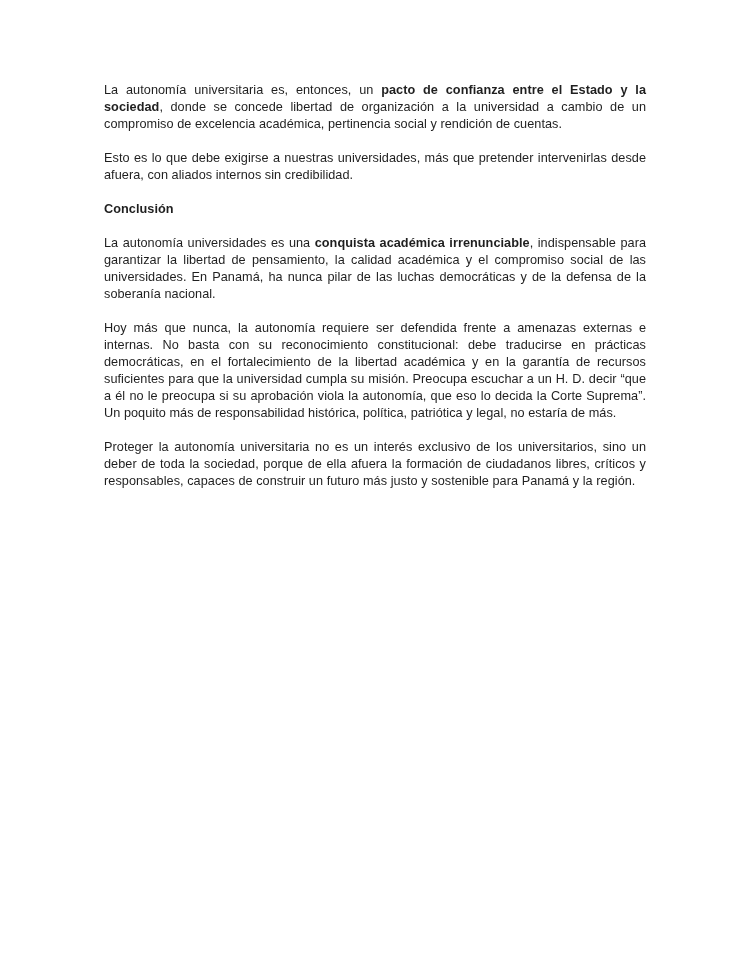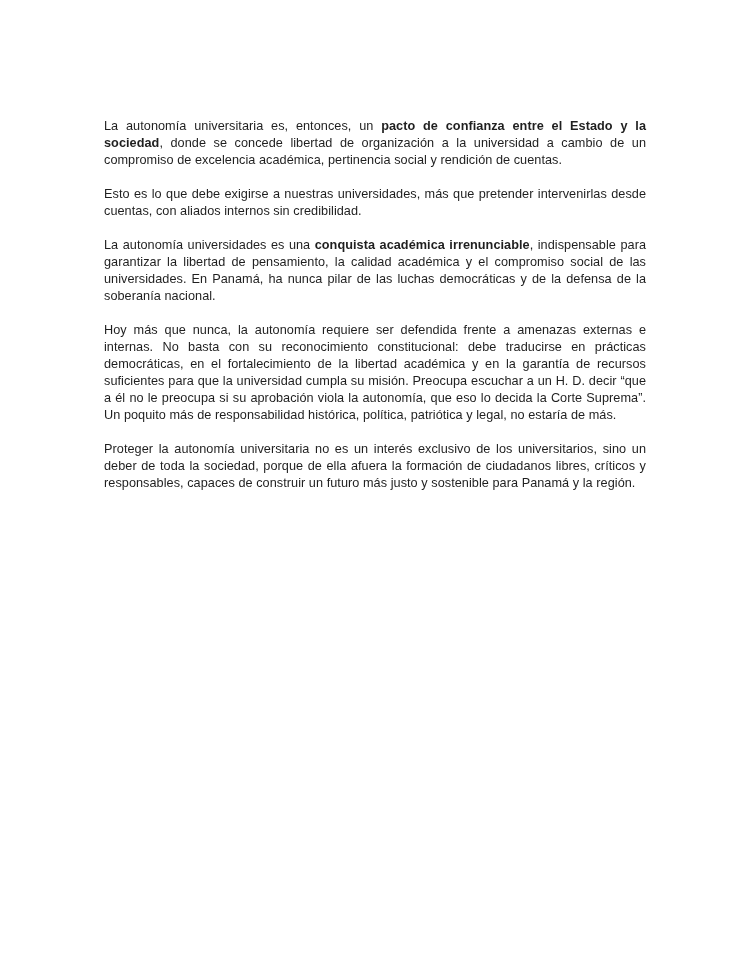--- a/index.html
+++ b/index.html
@@ -6,21 +6,20 @@
     margin: 0;
     padding: 0;
     background: #ffffff;
   }
   .doc-page {
     position: relative;
     width: 750px;
     height: 821px;
     background: #ffffff;
     overflow: hidden;
-    margin-top: 36px;
   }
   .doc-content {
     position: absolute;
     left: 104px;
     top: 82px;
     width: 542px;
     font-family: "Liberation Sans", "DejaVu Sans", sans-serif;
     font-size: 12.7px;
     line-height: 17px;
     color: #1f1f1f;
@@ -39,22 +38,23 @@
   }
 </style>
 </head>
 <body>
 
 <div class="doc-page">
   <div class="doc-content">
 
     <p><span>La autonomía universitaria es, entonces, un </span><strong>pacto de confianza entre el Estado y la sociedad</strong><span>, donde se concede libertad de organización a la universidad a cambio de un compromiso de excelencia académica, pertinencia social y rendición de cuentas.</span></p>
 
-    <p>Esto es lo que debe exigirse a nuestras universidades, más que pretender intervenirlas desde cuentas, con aliados internos sin credibilidad.</p>
+    <p>Esto es lo que debe exigirse a nuestras universidades, más que pretender intervenirlas desde afuera, con aliados internos sin credibilidad.</p>
 
+    <p class="doc-heading">Conclusión</p>
 
     <p><span>La autonomía universidades es una </span><strong>conquista académica irrenunciable</strong><span>, indispensable para garantizar la libertad de pensamiento, la calidad académica y el compromiso social de las universidades. En Panamá, ha nunca pilar de las luchas democráticas y de la defensa de la soberanía nacional.</span></p>
 
     <p>Hoy más que nunca, la autonomía requiere ser defendida frente a amenazas externas e internas. No basta con su reconocimiento constitucional: debe traducirse en prácticas democráticas, en el fortalecimiento de la libertad académica y en la garantía de recursos suficientes para que la universidad cumpla su misión. Preocupa escuchar a un H. D. decir “que a él no le preocupa si su aprobación viola la autonomía, que eso lo decida la Corte Suprema”.  Un poquito más de responsabilidad histórica, política, patriótica y legal, no estaría de más.</p>
 
     <p>Proteger la autonomía universitaria no es un interés exclusivo de los universitarios, sino un deber de toda la sociedad, porque de ella afuera la formación de ciudadanos libres, críticos y responsables, capaces de construir un futuro más justo y sostenible para Panamá y la región.</p>
 
   </div>
 </div>
 

